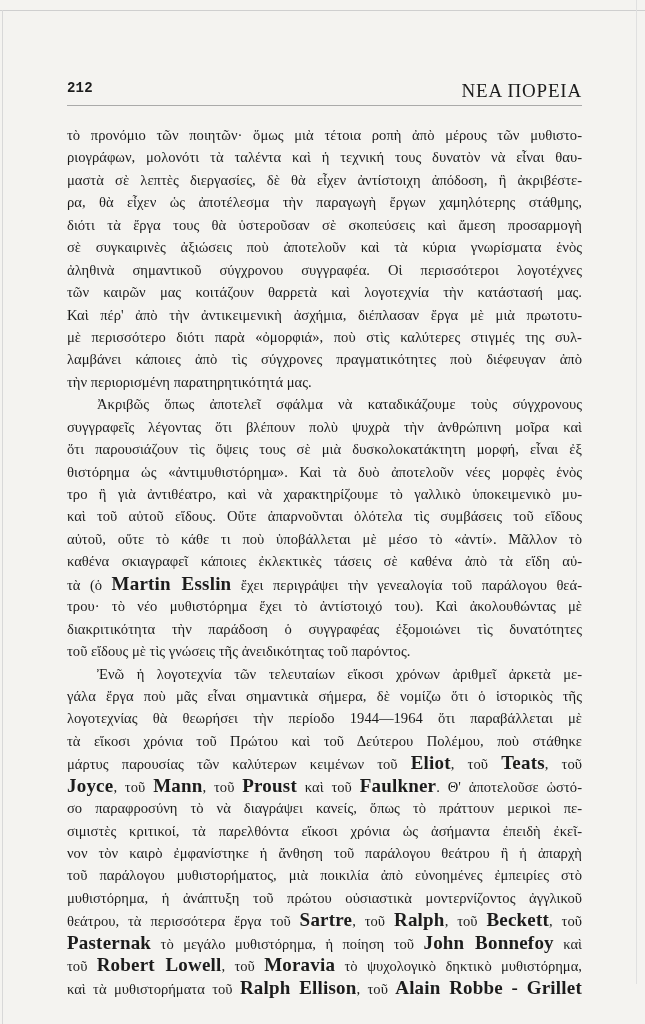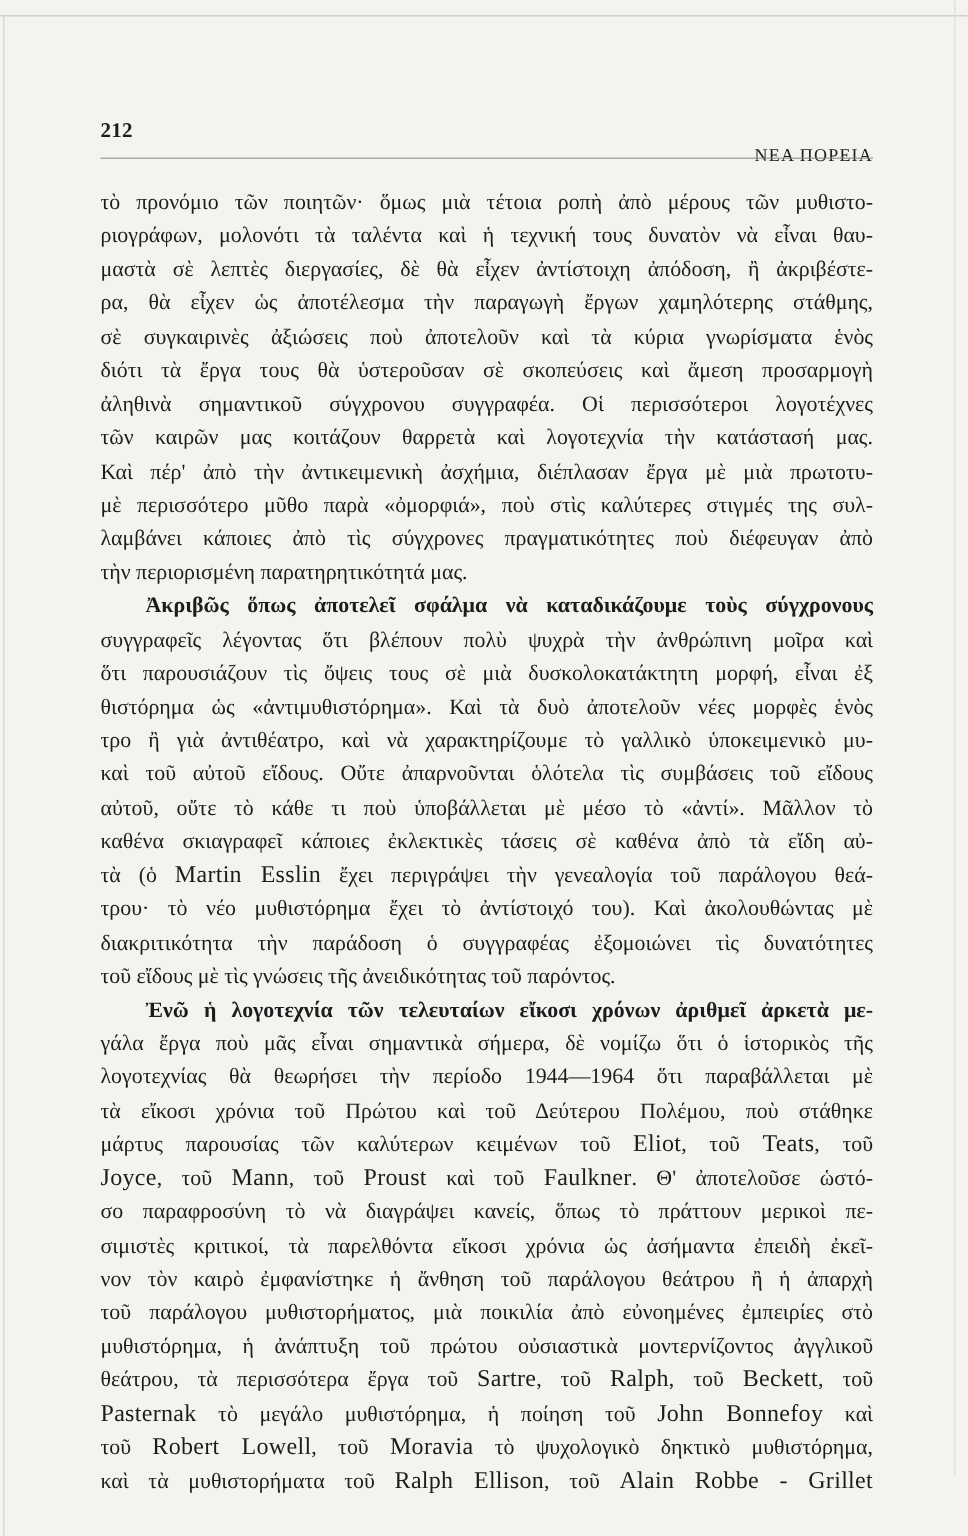--- a/index.html
+++ b/index.html
@@ -22,72 +22,72 @@
     position: absolute; right: 8px; top: 0; bottom: 40px; width: 1px;
     background: #e0e0e0;
   }
   .running-head {
     position: absolute; left: 67px; width: 515px; top: 80px;
     height: 20px;
     font-family: "Liberation Serif", "DejaVu Serif", serif;
   }
   .page-number {
     position: absolute; left: 0; top: 0;
-    font-weight: bold; font-size: 14px; letter-spacing: 0.2px;
+    font-weight: bold; font-size: 14px; letter-spacing: 0.2px; font-family: Liberation Mono, monospace;
   }
   .journal-title {
-    position: absolute; right: 0; top: 16px;
-    font-size: 12px; letter-spacing: 0.8px;
+    position: absolute; right: 0; top: 0;
+    font-size: 19px; letter-spacing: 0.8px;
   }
   .head-rule {
     position: absolute; left: 67px; width: 515px; top: 105px; height: 1px;
     background: #8a8a8a; opacity: 0.7;
   }
   .body-text {
     position: absolute; left: 67px; width: 515px; top: 124px;
     font-family: "Liberation Serif", "DejaVu Serif", serif;
     font-size: 14.6px;
     line-height: 22.45px;
   }
   .line {
     display: block;
     white-space: nowrap;
     text-align: justify;
     text-align-last: justify;
     height: 22.45px;
   }
   .line.last { text-align-last: left; }
-  .line.indent { padding-left: 30px; font-weight: bold; }
-  .latin { font-weight: normal; font-size: 16px; letter-spacing: 0.2px; }
+  .line.indent { padding-left: 30px; }
+  .latin { font-weight: bold; font-size: 19px; letter-spacing: 0.2px; }
 </style>
 </head>
 <body>
 
 <div class="page-edge-top"></div>
 <div class="page-edge-left"></div>
 <div class="page-edge-right"></div>
 
 <div class="running-head">
   <span class="page-number">212</span>
   <span class="journal-title">ΝΕΑ ΠΟΡΕΙΑ</span>
 </div>
 <div class="head-rule"></div>
 
 <div class="body-text" id="body-text">
     <div>
       <span class="line">τὸ προνόμιο τῶν ποιητῶν· ὅμως μιὰ τέτοια ροπὴ ἀπὸ μέρους τῶν μυθιστο-</span>
       <span class="line">ριογράφων, μολονότι τὰ ταλέντα καὶ ἡ τεχνική τους δυνατὸν νὰ εἶναι θαυ-</span>
       <span class="line">μαστὰ σὲ λεπτὲς διεργασίες, δὲ θὰ εἶχεν ἀντίστοιχη ἀπόδοση, ἢ ἀκριβέστε-</span>
       <span class="line">ρα, θὰ εἶχεν ὡς ἀποτέλεσμα τὴν παραγωγὴ ἔργων χαμηλότερης στάθμης,</span>
+      <span class="line">διότι τὰ ἔργα τους θὰ ὑστεροῦσαν σὲ σκοπεύσεις καὶ ἄμεση προσαρμογὴ</span>
       <span class="line">σὲ συγκαιρινὲς ἀξιώσεις ποὺ ἀποτελοῦν καὶ τὰ κύρια γνωρίσματα ἑνὸς</span>
-      <span class="line">διότι τὰ ἔργα τους θὰ ὑστεροῦσαν σὲ σκοπεύσεις καὶ ἄμεση προσαρμογὴ</span>
       <span class="line">ἀληθινὰ σημαντικοῦ σύγχρονου συγγραφέα. Οἱ περισσότεροι λογοτέχνες</span>
       <span class="line">τῶν καιρῶν μας κοιτάζουν θαρρετὰ καὶ λογοτεχνία τὴν κατάστασή μας.</span>
       <span class="line">Καὶ πέρ' ἀπὸ τὴν ἀντικειμενικὴ ἀσχήμια, διέπλασαν ἔργα μὲ μιὰ πρωτοτυ-</span>
-      <span class="line">μὲ περισσότερο μῦθο παρὰ «ὀμορφιά», ποὺ στὶς καλύτερες στιγμές της συλ-</span>
+      <span class="line">μὲ περισσότερο διότι παρὰ «ὀμορφιά», ποὺ στὶς καλύτερες στιγμές της συλ-</span>
       <span class="line">λαμβάνει κάποιες ἀπὸ τὶς σύγχρονες πραγματικότητες ποὺ διέφευγαν ἀπὸ</span>
       <span class="line last">τὴν περιορισμένη παρατηρητικότητά μας.</span>
     </div>
     <div>
       <span class="line indent">Ἀκριβῶς ὅπως ἀποτελεῖ σφάλμα νὰ καταδικάζουμε τοὺς σύγχρονους</span>
       <span class="line">συγγραφεῖς λέγοντας ὅτι βλέπουν πολὺ ψυχρὰ τὴν ἀνθρώπινη μοῖρα καὶ</span>
       <span class="line">ὅτι παρουσιάζουν τὶς ὄψεις τους σὲ μιὰ δυσκολοκατάκτητη μορφή, εἶναι ἐξ</span>
       <span class="line">θιστόρημα ὡς «ἀντιμυθιστόρημα». Καὶ τὰ δυὸ ἀποτελοῦν νέες μορφὲς ἑνὸς</span>
       <span class="line">τρο ἢ γιὰ ἀντιθέατρο, καὶ νὰ χαρακτηρίζουμε τὸ γαλλικὸ ὑποκειμενικὸ μυ-</span>
       <span class="line">καὶ τοῦ αὐτοῦ εἴδους. Οὔτε ἀπαρνοῦνται ὁλότελα τὶς συμβάσεις τοῦ εἴδους</span>

